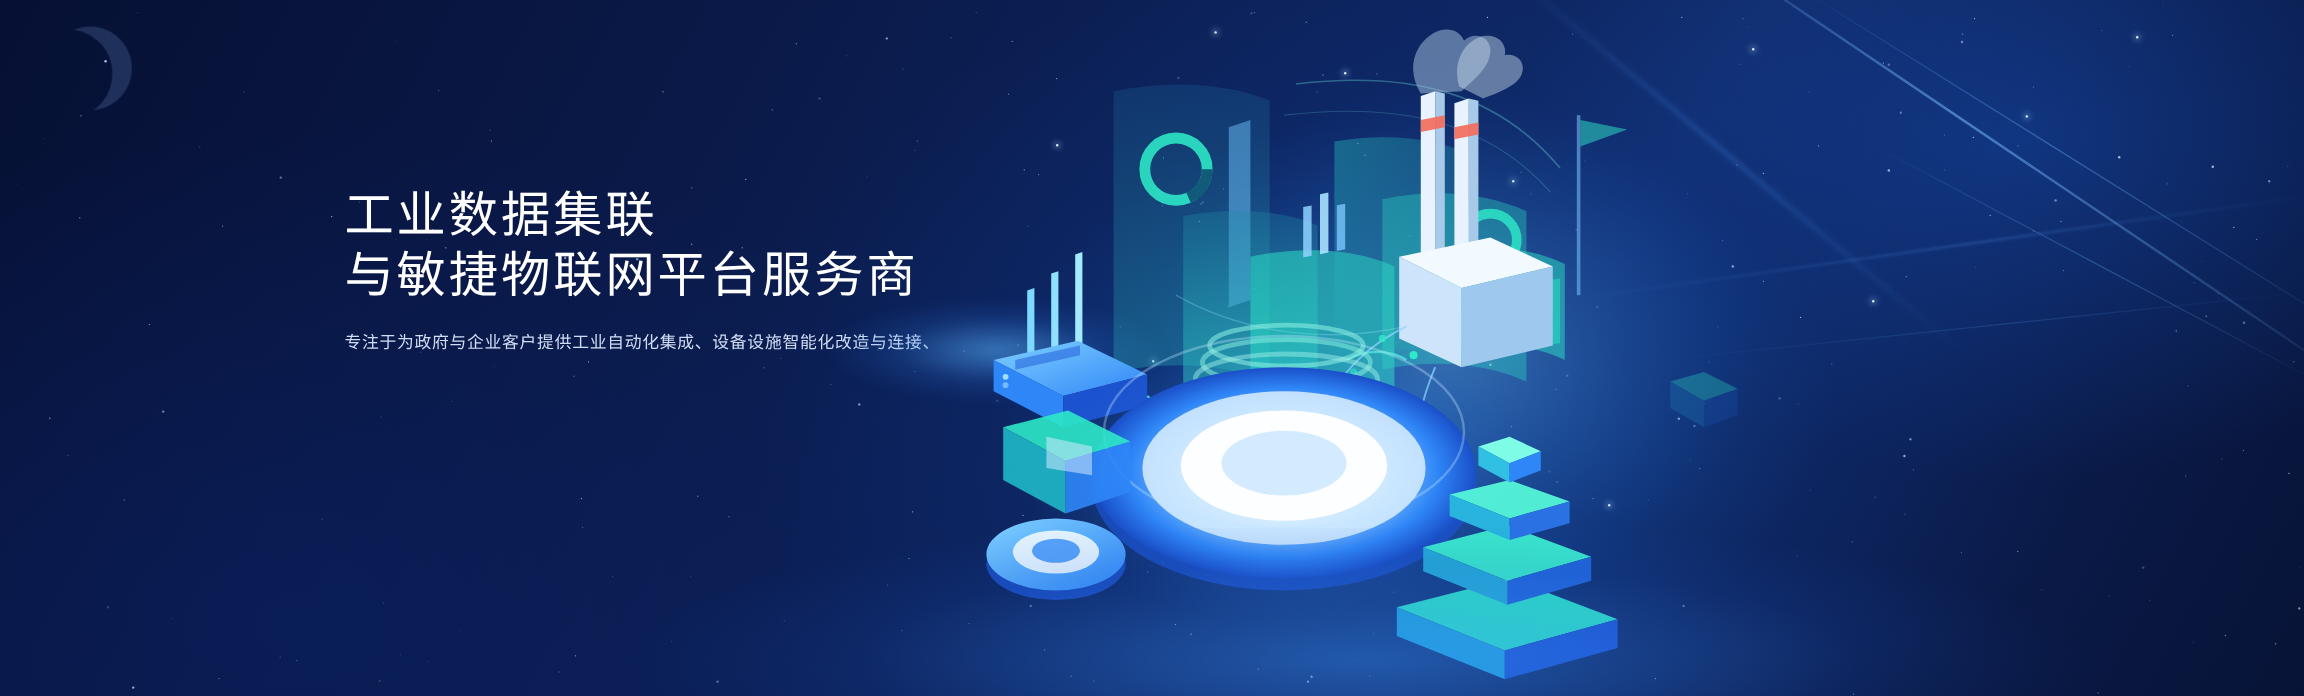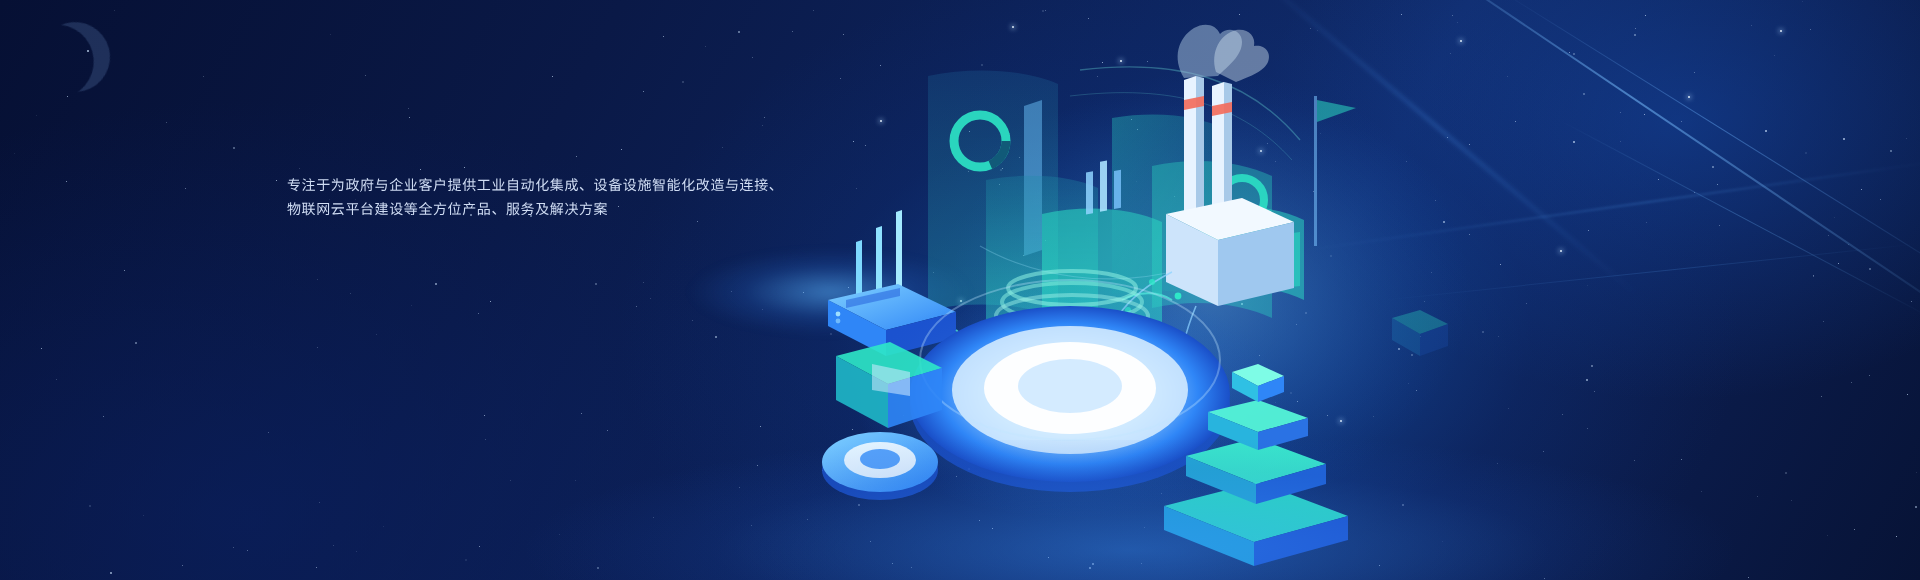--- a/index.html
+++ b/index.html
@@ -339,23 +339,26 @@
   <div class="streak s4"></div>
   <div class="streak s1"></div>
   <div class="streak s2"></div>
   <div class="streak s3"></div>
   <div class="streak s5"></div>
   <div class="streak s6"></div>
 
   <div class="moon"></div>
 
   <div class="copy">
+    <div class="headline">
+      <span class="l1">工业数据集联</span>
+      <span class="l2">与敏捷物联网平台服务商</span>
+    </div>
     <div class="subtitle">
       <span>专注于为政府与企业客户提供工业自动化集成、设备设施智能化改造与连接、</span>
-      <span>物联网云平台建设等全方位产品、服务及解决方案</span>
     </div>
   </div>
 
   <div class="center-burst"></div>
 
   <div class="art">
     <svg width="1140" height="580" viewBox="0 0 1140 580">
       <defs>
         <linearGradient id="gTeal" x1="0" y1="0" x2="0" y2="1">
           <stop offset="0" stop-color="#1f8fa8" stop-opacity="0.55"></stop>

